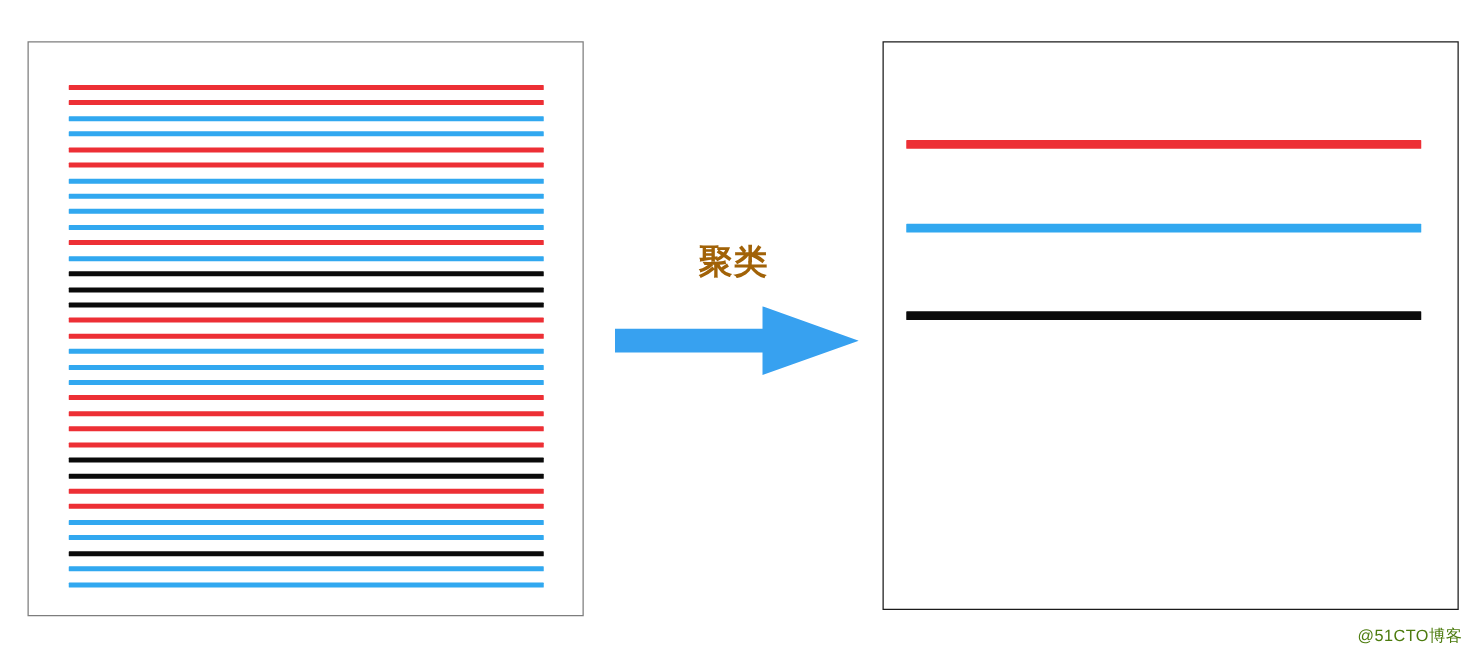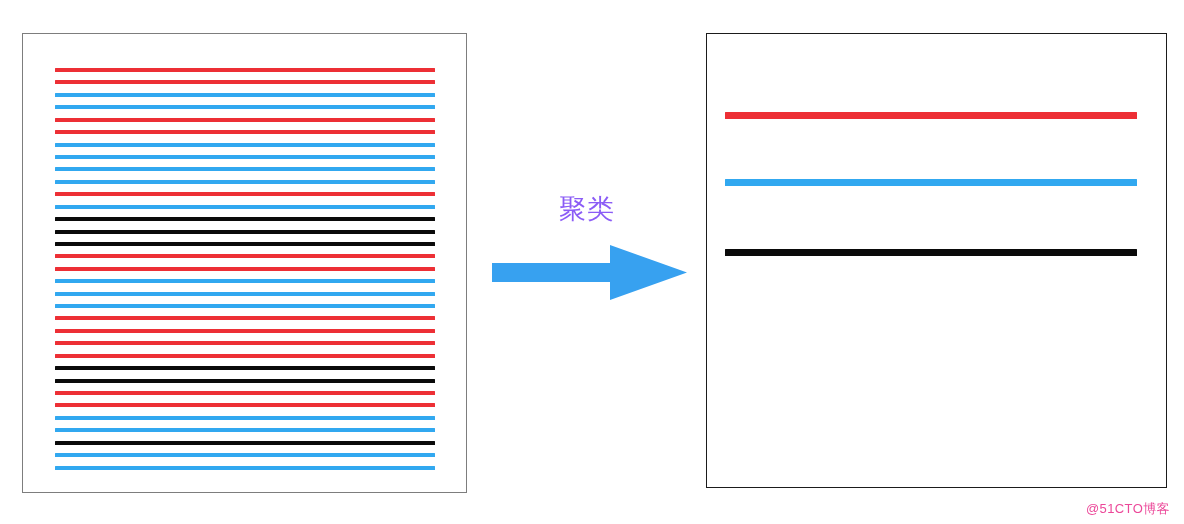--- a/index.html
+++ b/index.html
@@ -72,22 +72,22 @@
     width: 200px;
     height: 110px;
   }
   #transform-caption {
     position: absolute;
     left: 0;
     top: 0;
     width: 200px;
     text-align: center;
     font-size: 27px;
-    font-weight: normal;
-    color: #8b5cf6;
+    font-weight: bold;
+    color: #a16207;
     letter-spacing: 1px;
     line-height: 34px;
     white-space: nowrap;
   }
   #transform-arrow {
     position: absolute;
     left: 5px;
     top: 53px;
     width: 195px;
     height: 55px;
@@ -156,15 +156,15 @@
   </div>
 
   <div class="panel" id="panel-right" style="border-color: rgb(27, 27, 27);">
     <div class="lines-right" id="right-line-stack">
         <div class="line thick" style="top: 14%; background: rgb(237, 47, 53);"></div>
         <div class="line thick" style="top: 30%; background: rgb(49, 168, 240);"></div>
         <div class="line thick" style="top: 47%; background: rgb(10, 10, 10);"></div>
       </div>
   </div>
 
-  <div id="watermark" style="color: #ec4899;">@51CTO博客</div>
+  <div id="watermark" style="color: #4d7c0f;">@51CTO博客</div>
 
 </div>
 
 </body></html>

